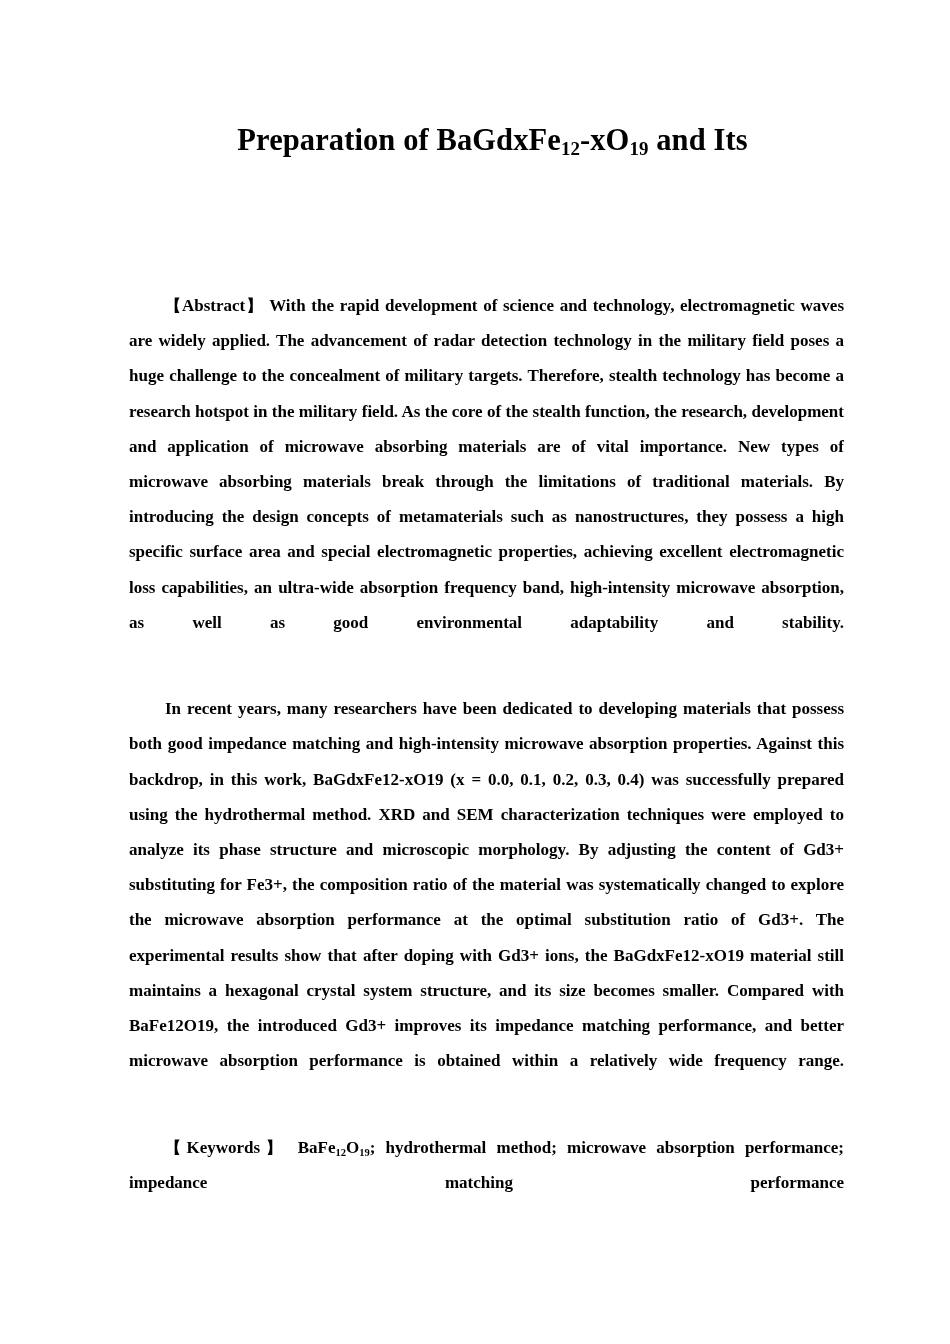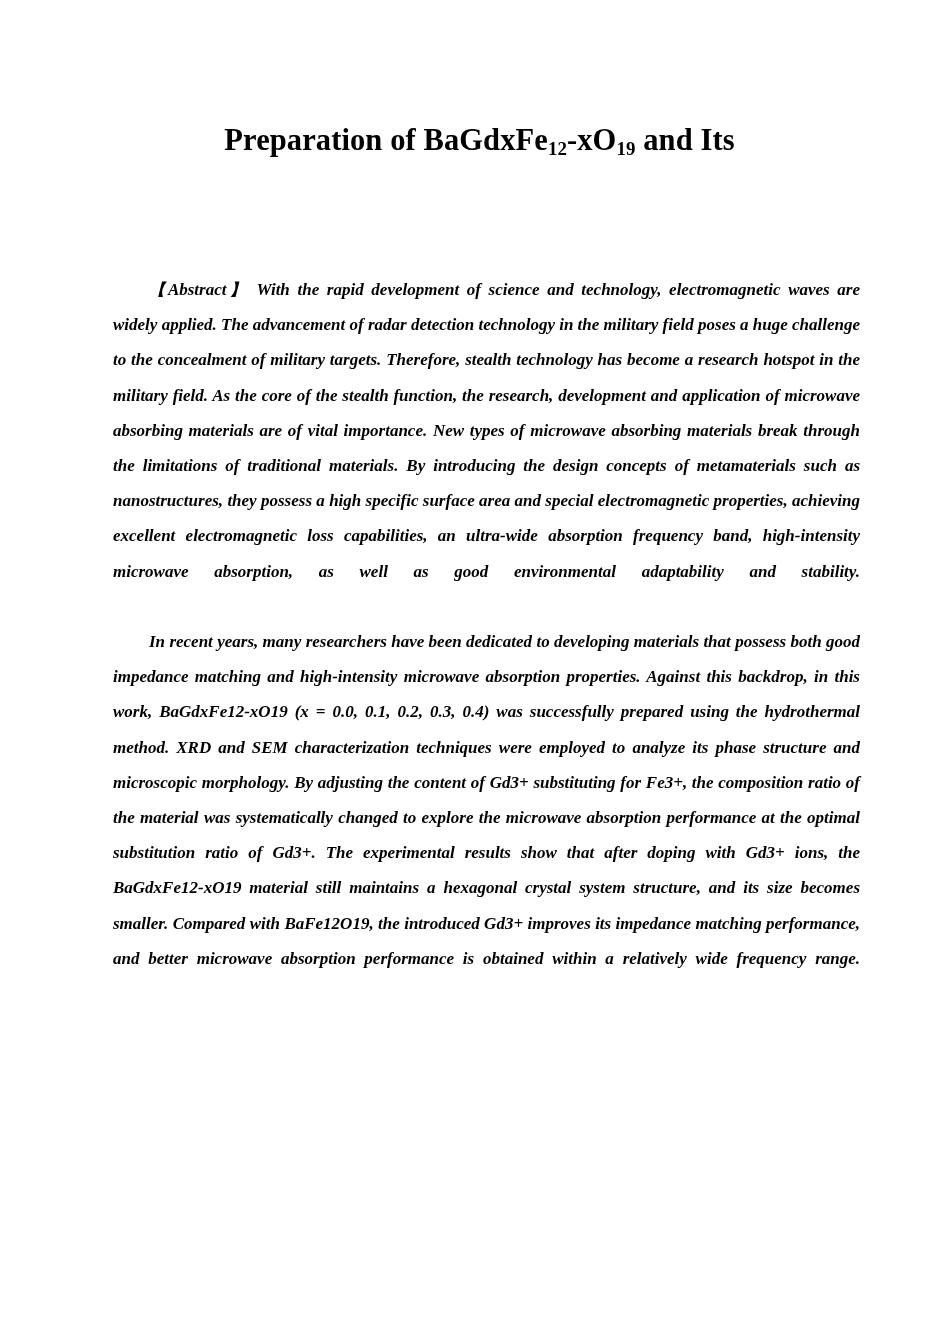--- a/index.html
+++ b/index.html
@@ -20,21 +20,21 @@
     width: 950px;
     height: 1344px;
     background: #ffffff;
     box-sizing: border-box;
     overflow: hidden;
   }
 
   
   .doc-title {
     position: absolute;
-    left: 106px;
+    left: 119px;
     top: 100px;
     width: 747px;
     text-align: center;
     font-size: 30.5px;
     font-weight: bold;
     line-height: 41px;
     letter-spacing: 0.1px;
   }
   .doc-title .tline {
     display: block;
@@ -49,31 +49,30 @@
 
   
   .body-block {
     position: absolute;
     left: 113px;
     top: 272px;
     width: 747px;
   }
 
   p.para {
-    margin: 0;
+    margin: 16px;
     font-size: 17px;
     font-weight: bold;
     line-height: 35.2px;
     text-align: justify;
     text-justify: inter-word;
     text-indent: 36px;
     -moz-hyphens: none;
     hyphens: none;
     word-spacing: 0px;
-    font-style: italic;
   }
 
   
   p.para:after {
     content: "";
     display: inline-block;
     width: 100%;
   }
 
   .cjk-bracket {
@@ -95,16 +94,17 @@
   <h1 class="doc-title">
     <span class="tline"><span>Preparation of BaGdxFe</span><sub>12</sub><span>-xO</span><sub>19</sub><span> and Its</span></span>
   </h1>
 
   <div class="body-block">
 
     <p class="para"><span class="cjk-bracket">【</span><span>Abstract</span><span class="cjk-bracket">】</span><span> With the rapid development of science and technology, electromagnetic waves are widely applied. The advancement of radar detection technology in the military field poses a huge challenge to the concealment of military targets. Therefore, stealth technology has become a research hotspot in the military field. As the core of the stealth function, the research, development and application of microwave absorbing materials are of vital importance. New types of microwave absorbing materials break through the limitations of traditional materials. By introducing the design concepts of metamaterials such as nanostructures, they possess a high specific surface area and special electromagnetic properties, achieving excellent electromagnetic loss capabilities, an ultra-wide absorption frequency band, high-intensity microwave absorption, as well as good environmental adaptability and stability.</span></p>
 
     <p class="para"><span>In recent years, many researchers have been dedicated to developing materials that possess both good impedance matching and high-intensity microwave absorption properties. Against this backdrop, in this work, BaGdxFe12-xO19 (x = 0.0, 0.1, 0.2, 0.3, 0.4) was successfully prepared using the hydrothermal method. XRD and SEM characterization techniques were employed to analyze its phase structure and microscopic morphology. By adjusting the content of Gd3+ substituting for Fe3+, the composition ratio of the material was systematically changed to explore the microwave absorption performance at the optimal substitution ratio of Gd3+. The experimental results show that after doping with Gd3+ ions, the BaGdxFe12-xO19 material still maintains a hexagonal crystal system structure, and its size becomes smaller. Compared with BaFe12O19, the introduced Gd3+ improves its impedance matching performance, and better microwave absorption performance is obtained within a relatively wide frequency range.</span></p>
 
+    <p class="para"><span class="kw-head"><span class="cjk-bracket">【</span><span>Keywords</span><span class="cjk-bracket">】</span><span> BaFe</span><sub>12</sub><span>O</span><sub>19</sub></span><span>; hydrothermal method; microwave absorption performance; impedance matching performance</span></p>
 
   </div>
 
 </div>
 
 </body></html>

